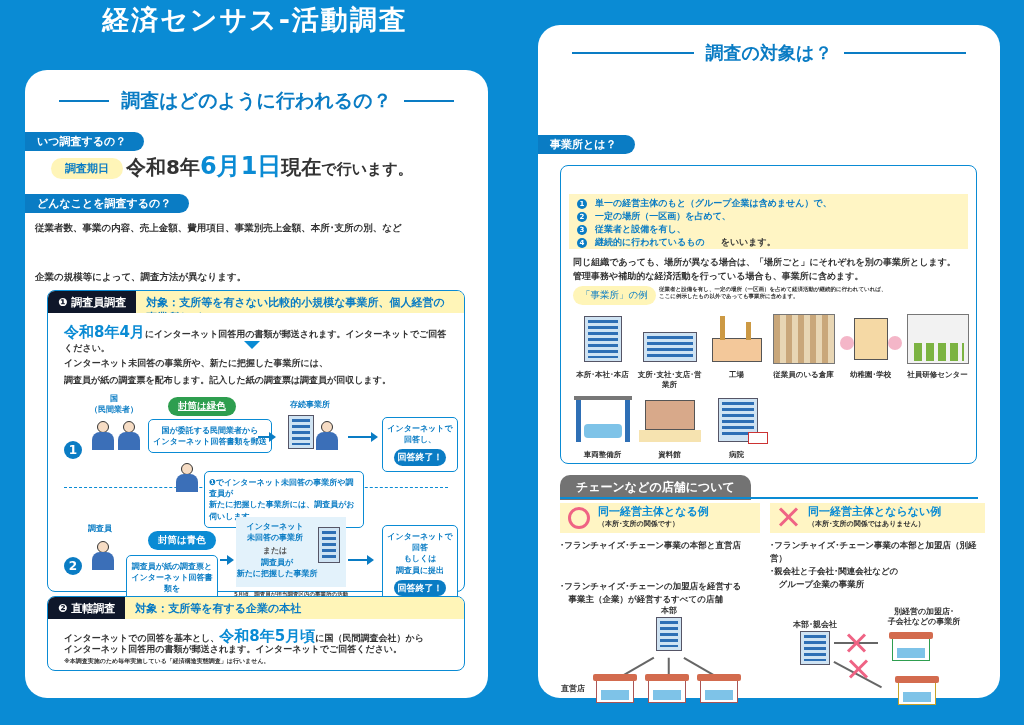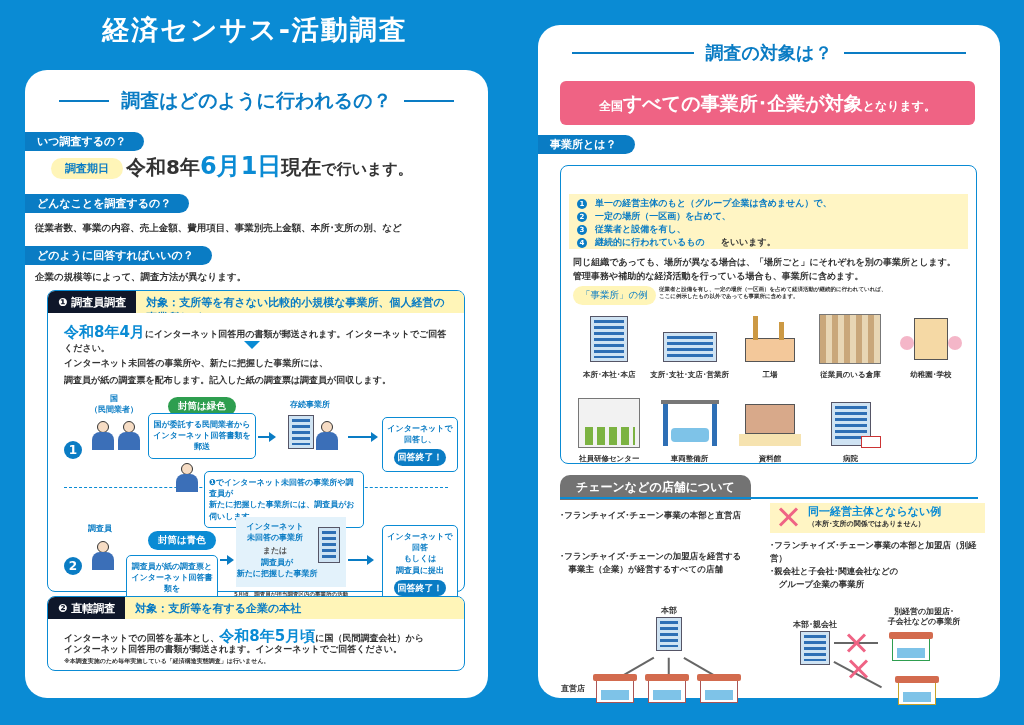--- a/index.html
+++ b/index.html
@@ -4,21 +4,21 @@
 <style>
   * { box-sizing: border-box; margin: 0; padding: 0; }
   body {
     width: 1024px; height: 725px; overflow: hidden;
     background: #0a8bd4;
     font-family: "DejaVu Sans", "Liberation Sans", sans-serif;
     color: #222;
     position: relative;
   }
   .main-title {
-    position: absolute; left: 20px; top: 12px; width: 470px;
+    position: absolute; left: 20px; top: 2px; width: 470px;
     text-align: center; color: #fff; font-weight: bold; font-size: 27px;
     letter-spacing: 2px;
   }
   .panel {
     position: absolute; background: #fff; border-radius: 22px;
   }
   .panel.left { left: 25px; top: 70px; width: 463px; height: 628px; }
   .panel.right { left: 538px; top: 25px; width: 462px; height: 673px; }
 
   .sec-heading {
@@ -105,21 +105,21 @@
     border: 1.5px solid #0a8bd4; border-radius: 8px;
   }
   .yellow-list {
     position: absolute; left: 8px; right: 8px; top: 28px; height: 55px; background: #fff5c4;
     padding: 3px 8px; font-size: 9px; font-weight: bold; color: #0a7cc4; line-height: 13px;
   }
   .yellow-list .n { display: inline-block; width: 10px; height: 10px; border-radius: 50%; background: #0a7cc4; color: #fff; font-size: 7px; text-align: center; line-height: 10px; margin-right: 8px; }
   .yellow-list .tail { color: #333; margin-left: 16px; }
   .example-grid {
     position: absolute; left: 8px; right: 5px; top: 148px;
-    display: grid; grid-template-columns: repeat(5, 1fr); row-gap: 18px;
+    display: grid; grid-template-columns: repeat(6, 1fr); row-gap: 4px;
   }
   .ex-item { text-align: center; }
   .ex-img { height: 50px; margin: 0 auto 6px; width: 62px; position: relative; }
   .ex-label { font-size: 7.5px; font-weight: bold; color: #333; }
 
   .chain-tab {
     position: absolute; left: 22px; top: 450px; background: #737373; color: #fff; font-weight: bold;
     font-size: 12px; padding: 4px 16px; border-radius: 10px 10px 0 0;
   }
   .chain-rule { position: absolute; left: 22px; right: 22px; top: 472px; height: 2px; background: #0a8bd4; }
@@ -155,21 +155,20 @@
 
   <div class="q-tab" style="top:62px">いつ調査するの？</div>
   <div class="period-badge">調査期日</div>
   <div class="period-text">
     <span>令和8年</span><span class="hl">6月</span><span class="hl">1日</span><span>現在</span><span class="sm">で行います。</span>
   </div>
 
   <div class="q-tab" style="top:124px">どんなことを調査するの？</div>
   <div class="body-text" style="top:152px">従業者数、事業の内容、売上金額、費用項目、事業別売上金額、本所･支所の別、など</div>
 
-  <div class="q-tab" style="top:176px">どのように回答すればいいの？</div>
   <div class="body-text" style="top:201px">企業の規模等によって、調査方法が異なります。</div>
 
   <div class="method-box" style="top:220px; height:302px;">
     <div class="method-head">
       <div class="tag">❶ 調査員調査</div>
       <div class="target">対象：支所等を有さない比較的小規模な事業所、個人経営の事業所など</div>
     </div>
     <div style="position:absolute; left:16px; top:32px; width:390px;" class="txt">
       <span class="blue-strong">令和8年4月</span><span>にインターネット回答用の書類が郵送されます。インターネットでご回答ください。</span>
     </div>
@@ -181,22 +180,22 @@
     <div class="label-small" style="left:36px; top:102px; width:60px; white-space:pre-line;">国
 （民間業者）</div>
     <div class="person" style="left:44px; top:130px;">
         <div class="head"></div>
         <div class="body"></div>
       </div>
     <div class="person" style="left:70px; top:130px;">
         <div class="head"></div>
         <div class="body"></div>
       </div>
-    <div class="pill" style="left:120px; top:106px; background:#2e9e4f;">封筒は緑色</div>
-    <div class="flow-box" style="left:100px; top:122px; width:108px; white-space:pre-line;">国が委託する民間業者から
+    <div class="pill" style="left:120px; top:106px; background:#2e9e4f;text-decoration:underline;">封筒は緑色</div>
+    <div class="flow-box" style="left:100px; top:128px; width:124px; white-space:pre-line;">国が委託する民間業者から
 インターネット回答書類を郵送</div>
     <div class="arrow" style="left:210px; top:145px; width:16px;"></div>
     <div class="label-small" style="left:232px; top:108px; width:60px;">存続事業所</div>
     <div class="bld" style="left:240px; top:124px; width:26px; height:34px;"></div>
     <div class="person" style="left:268px; top:130px;">
         <div class="head"></div>
         <div class="body"></div>
       </div>
     <div class="arrow" style="left:300px; top:145px; width:28px;"></div>
     <div class="flow-box" style="left:334px; top:126px; width:76px;">
@@ -254,23 +253,20 @@
     <div style="position:absolute; left:16px; top:60px; font-size:6px; color:#333; font-weight:bold;">※本調査実施のため毎年実施している「経済構造実態調査」は行いません。</div>
   </div>
 </div>
 
 <div class="panel right">
   <div class="sec-heading">
     <span class="rule"></span>
       <span>調査の対象は？</span>
       <span class="rule"></span>
   </div>
-  <div class="pink-banner">
-    <span class="sm">全国</span><span>すべての事業所･企業が対象</span><span class="sm">となります。</span>
-  </div>
   <div class="q-tab" style="top:110px">事業所とは？</div>
 
   <div class="def-box">
     <div class="yellow-list">
       <div><span class="n">1</span><span>単一の経営主体のもと（グループ企業は含めません）で、</span></div>
       <div><span class="n">2</span><span>一定の場所（一区画）を占めて、</span></div>
       <div><span class="n">3</span><span>従業者と設備を有し、</span></div>
       <div><span class="n">4</span><span>継続的に行われているもの</span><span class="tail">をいいます。</span></div>
     </div>
     <div class="txt" style="position:absolute; left:12px; top:90px;">同じ組織であっても、場所が異なる場合は、「場所ごと」にそれぞれを別の事業所とします。</div>
@@ -341,20 +337,26 @@
           </div>
           <div class="ex-label">病院</div>
         </div>
     </div>
   </div>
 
   <div class="chain-tab">チェーンなどの店舗について</div>
   <div class="chain-rule"></div>
 
   <div class="chain-col" style="left:22px;">
+    <div class="chain-head">
+      <div class="mark">
+          <div style="width:22px; height:22px; border:3px solid #ef6384; border-radius:50%;"></div>
+        </div>
+      <div class="title"><span>同一経営主体となる例</span><small>（本所･支所の関係です）</small></div>
+    </div>
     <div class="chain-bullets">
       <div>･フランチャイズ･チェーン事業の本部と直営店</div>
       <div style="white-space:pre-line;margin-top:28px;">･フランチャイズ･チェーンの加盟店を経営する
 　事業主（企業）が経営するすべての店舗</div>
     </div>
   </div>
 
   <div class="chain-col" style="left:232px; width:215px;">
     <div class="chain-head">
       <div class="mark x-mark" style="position:relative;"></div>

